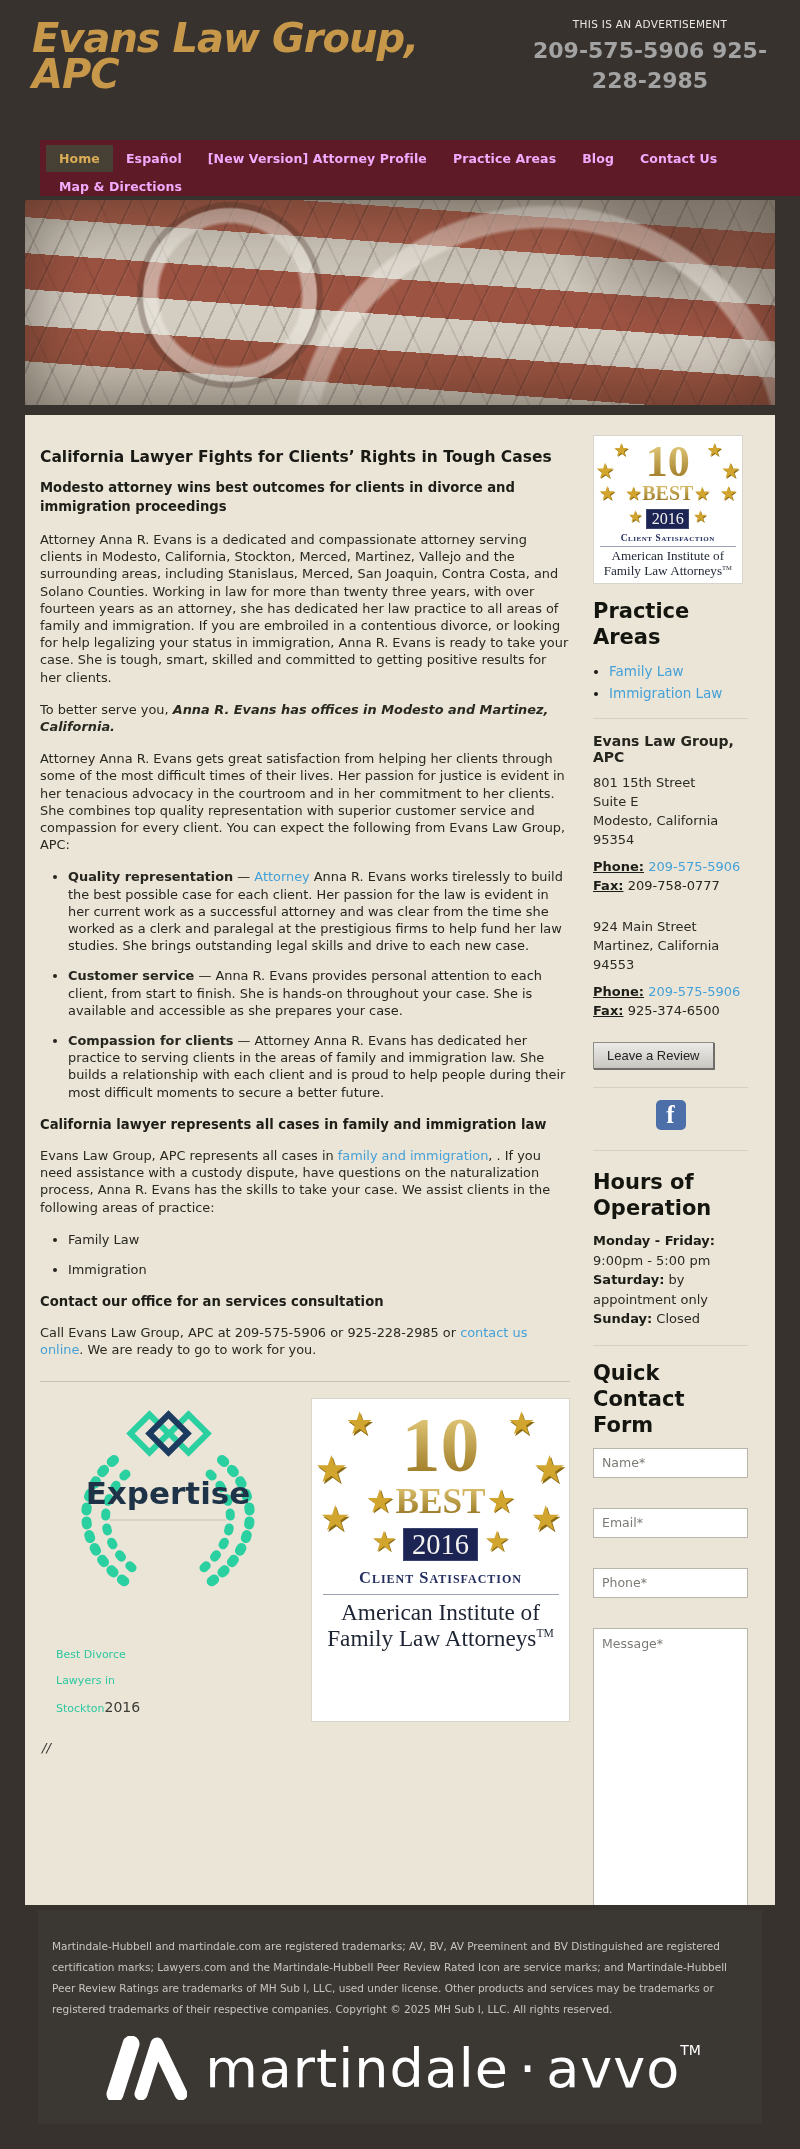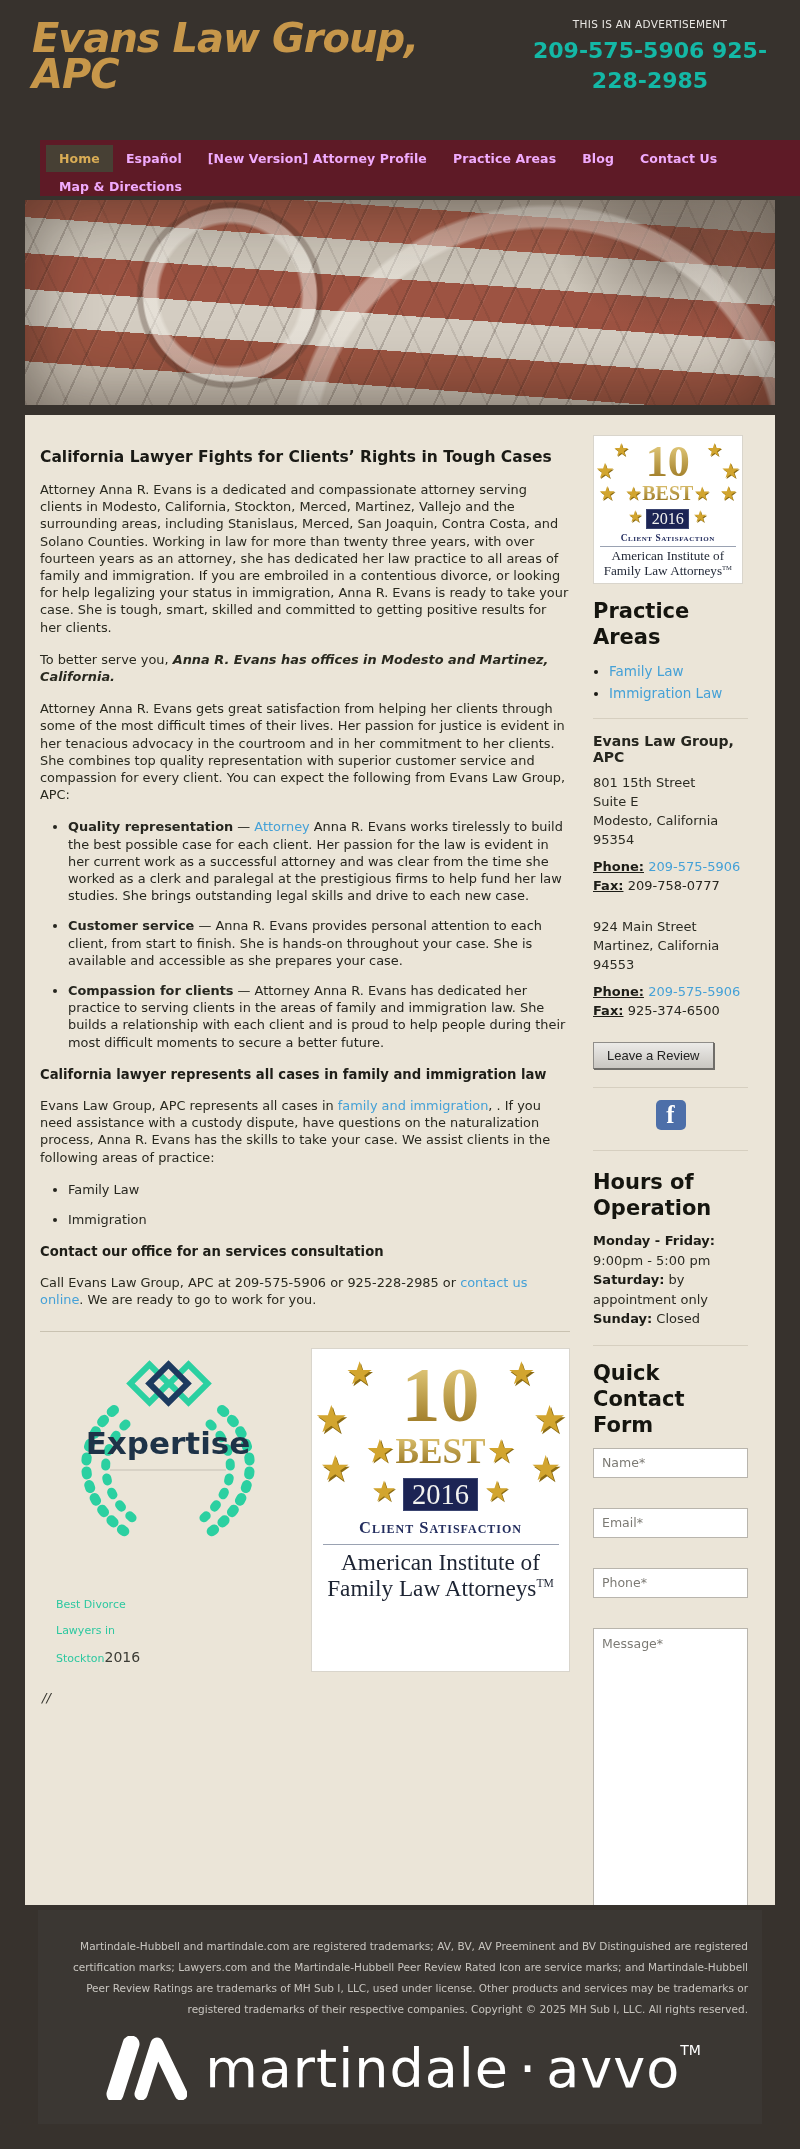--- a/index.html
+++ b/index.html
@@ -16,21 +16,21 @@
     position:absolute; left:32px; top:20px; width:430px;
     font-size:40px; line-height:36px; font-style:italic; font-weight:700;
     color:#c7974a; letter-spacing:-1px;
   }
   .ad-notice {
     position:absolute; top:18px; right:30px; width:240px; text-align:center;
     color:#e9e7e3; font-size:10.5px; letter-spacing:.3px;
   }
   .phones {
     position:absolute; top:36px; right:30px; width:240px; text-align:center;
-    color:#14b8a6; font-size:22px; font-weight:700; line-height:30px;
+    color:#a3a3a3; font-size:22px; font-weight:700; line-height:30px;
   }
 
   
   .nav { margin-left:40px; height:56px; background:#5e1a26; padding:5px 0 0 6px; }
   .nav ul { list-style:none; display:flex; align-items:center; }
   .nav li {
     color:#f0abfc; font-size:12.5px; font-weight:700; letter-spacing:.1px;
     padding:6px 13px; cursor:pointer; white-space:nowrap;
   }
   .nav li.active { background:#474034; color:#d9ac55; }
@@ -143,21 +143,21 @@
   .qc-form input, .qc-form textarea {
     width:100%; border:1px solid #b9b5ad; background:#fff; font-family:"DejaVu Sans", sans-serif;
     font-size:12.5px; color:#333; padding:7px 8px; display:block;
   }
   .qc-form input { height:30px; margin-bottom:30px; }
   .qc-form textarea { height:320px; resize:none; }
   .qc-form ::placeholder { color:#7c7a74; opacity:1; }
 
   
   .footer { height:244px; padding-top:5px; }
-  .footer-inner { margin:0 38px; background:#3b3733; padding:26px 14px 18px; height:214px;text-align:right; }
+  .footer-inner { margin:0 38px; background:#3b3733; padding:26px 14px 18px; height:214px; }
   .legal { font-size:10.5px; line-height:21px; color:#c9c6c0; }
   .logo-row { margin-top:16px; display:flex; align-items:center; justify-content:center; }
   .logo-text { color:#fff; font-size:54px; letter-spacing:1px; font-weight:400; }
   .logo-dot { color:#fff; font-size:54px; padding:0 10px; }
   .logo-tm { color:#fff; font-size:14px; align-self:flex-start; margin-top:6px; }
   .m-glyph { margin-right:18px; }
 </style>
 </head>
 <body>
 
@@ -183,20 +183,21 @@
     <li>Map &amp; Directions</li>
   </ul>
 </div>
 
 <div class="hero"></div>
 
 <div class="content">
 
   <div class="main-col">
     <h1>California Lawyer Fights for Clients’ Rights in Tough Cases</h1>
+    <div class="subhead">Modesto attorney wins best outcomes for clients in divorce and immigration proceedings</div>
     <p>Attorney Anna R. Evans is a dedicated and compassionate attorney serving clients in Modesto, California, Stockton, Merced, Martinez, Vallejo and the surrounding areas, including Stanislaus, Merced, San Joaquin, Contra Costa, and Solano Counties. Working in law for more than twenty three years, with over fourteen years as an attorney, she has dedicated her law practice to all areas of family and immigration. If you are embroiled in a contentious divorce, or looking for help legalizing your status in immigration, Anna R. Evans is ready to take your case. She is tough, smart, skilled and committed to getting positive results for her clients.</p>
     <p><span>To better serve you, </span><span class="boldital">Anna R. Evans has offices in Modesto and Martinez, California.</span></p>
     <p>Attorney Anna R. Evans gets great satisfaction from helping her clients through some of the most difficult times of their lives. Her passion for justice is evident in her tenacious advocacy in the courtroom and in her commitment to her clients.  She combines top quality representation with superior customer service and compassion for every client. You can expect the following from Evans Law Group, APC:</p>
 
     <ul class="bullets">
       <li><b>Quality representation</b><span> — </span><a class="blue-link">Attorney</a><span> Anna R. Evans works tirelessly to build the best possible case for each client. Her passion for the law is evident in  her current work as a successful attorney and was clear from the time she worked as a clerk and paralegal at the prestigious firms to help fund her law studies. She brings outstanding legal skills and drive to each new case.</span></li>
       <li><b>Customer service</b><span> — </span><span>Anna R. Evans provides personal attention to each client, from start to finish. She is hands-on throughout your case. She is available and accessible as she prepares your case.</span></li>
       <li><b>Compassion for clients</b><span> — </span><span>Attorney Anna R. Evans has dedicated her practice to serving clients in the areas of family and immigration law.  She builds a relationship with each client and is proud to help people during their most difficult moments to secure a better future.</span></li>
     </ul>
 

